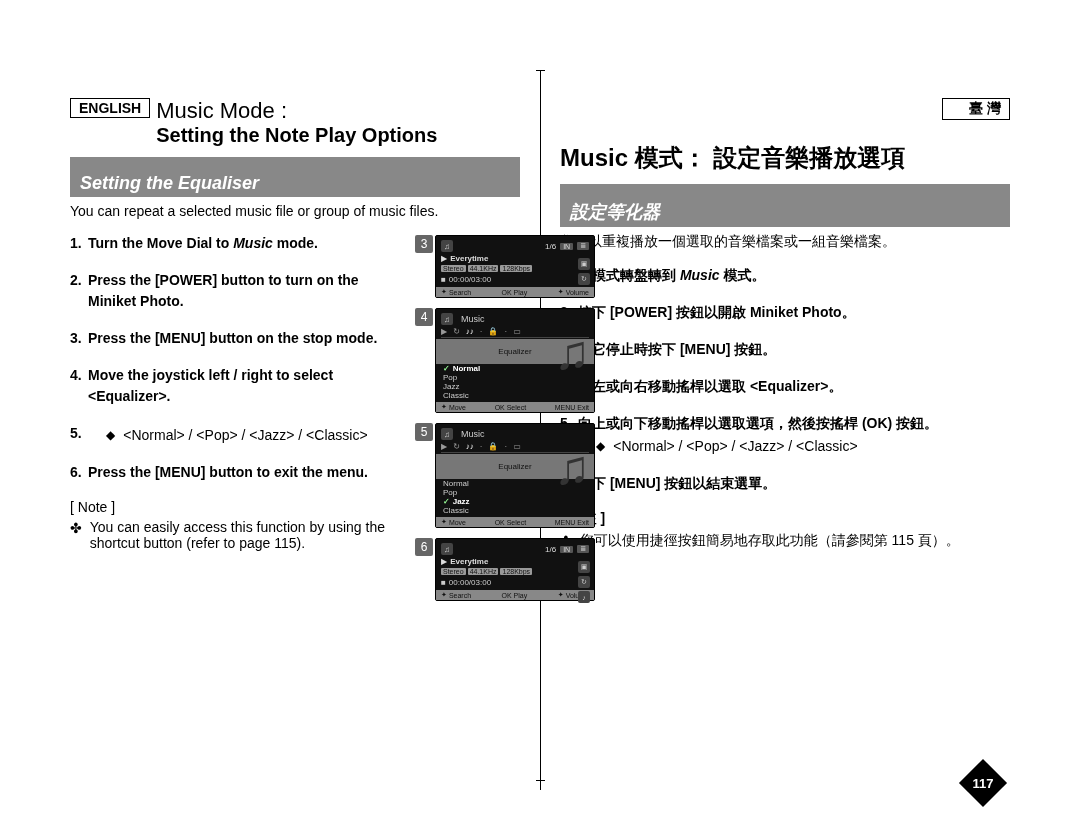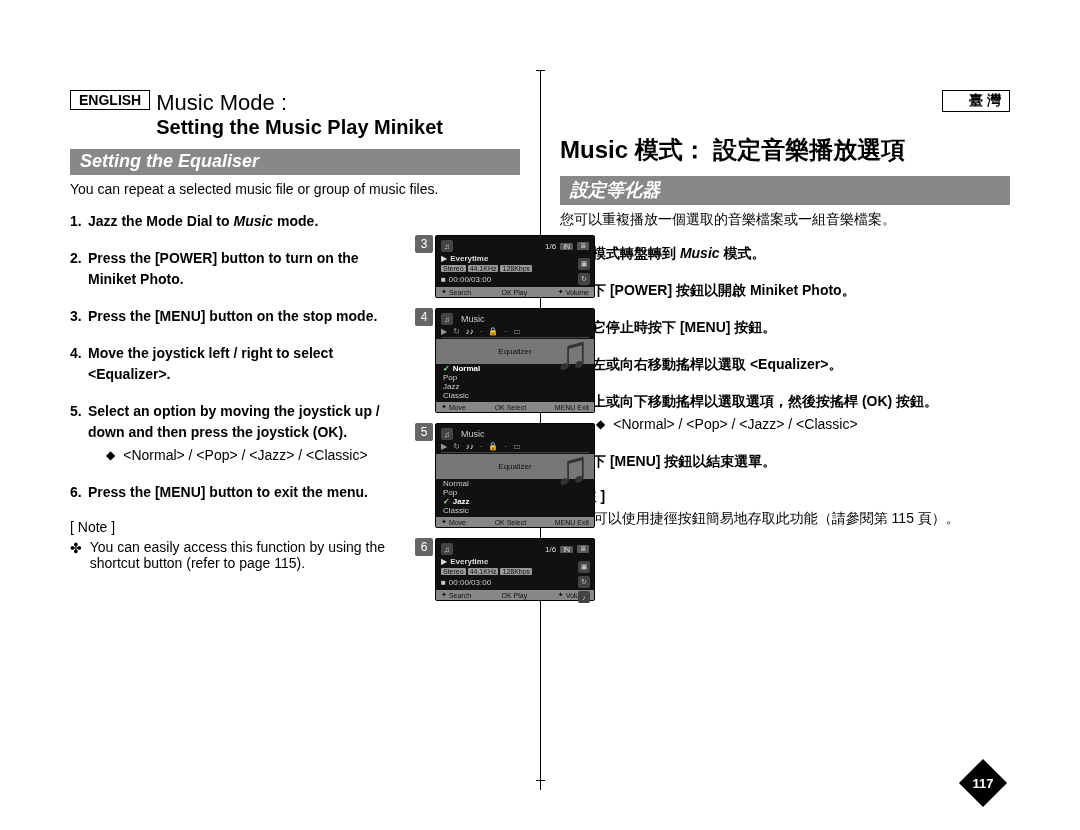--- a/index.html
+++ b/index.html
@@ -13,21 +13,21 @@
     overflow: hidden;
   }
   .page {
     position: relative;
     width: 940px;
     margin: 90px auto 0;
     height: 700px;
   }
   .col {
     position: absolute;
-    top: 0;
+    top: 8px;
     width: 450px;
   }
   .col-left {
     left: 0;
   }
   .col-right {
     right: 0;
   }
   .divider-line {
     position: absolute;
@@ -66,21 +66,21 @@
     font-size: 20px;
     font-weight: bold;
   }
   .section-bar {
     margin-top: 10px;
     background: #888;
     color: #fff;
     font-style: italic;
     font-weight: bold;
     font-size: 18px;
-    padding: 2px 10px 3px;
+    padding: 16px 10px 3px;
   }
   .intro {
     font-size: 14px;
     margin: 6px 0 10px;
   }
   .steps {
     font-size: 14px;
     line-height: 1.5;
     padding-left: 0;
     list-style: none;
@@ -312,49 +312,48 @@
   <div class="divider-line"></div>
   <div class="div-tick" style="top:-20px"></div>
   <div class="div-tick" style="top:340px"></div>
   <div class="div-tick" style="top:690px"></div>
 
   <div class="col col-left">
     <div class="header-left clearfix">
       <span class="lang-badge">ENGLISH</span>
       <div>
         <div class="mode-title">Music Mode :</div>
-        <div class="mode-sub">Setting the Music Play Miniket</div>
+        <div class="mode-sub">Setting the Note Play Options</div>
       </div>
     </div>
     <div class="section-bar">Setting the Equaliser</div>
     <div class="intro">You can repeat a selected music file or group of music files.</div>
 
     <ol class="steps" style="width:310px;">
       <li>
         <span class="num bold">1.</span>
         <span class="txt">
-          <span class="bold">Jazz the Mode Dial to </span><span class="bold italic">Music</span><span class="bold"> mode.</span>
+          <span class="bold">Turn the Move Dial to </span><span class="bold italic">Music</span><span class="bold"> mode.</span>
         </span>
       </li>
       <li>
         <span class="num bold">2.</span>
         <span class="txt bold">Press the [POWER] button to turn on the Miniket Photo.</span>
       </li>
       <li>
         <span class="num bold">3.</span>
         <span class="txt bold">Press the [MENU] button on the stop mode.</span>
       </li>
       <li>
         <span class="num bold">4.</span>
         <span class="txt bold">Move the joystick left / right to select &lt;Equalizer&gt;.</span>
       </li>
       <li>
         <span class="num bold">5.</span>
         <span class="txt">
-          <span class="bold">Select an option by moving the joystick up / down and then press the joystick (OK).</span>
           <div class="sublist">
             <div class="sublist-row">
               <span class="diamond">◆</span>
               <span>&lt;Normal&gt; / &lt;Pop&gt; / &lt;Jazz&gt; / &lt;Classic&gt;</span>
             </div>
           </div>
         </span>
       </li>
       <li>
         <span class="num bold">6.</span>

